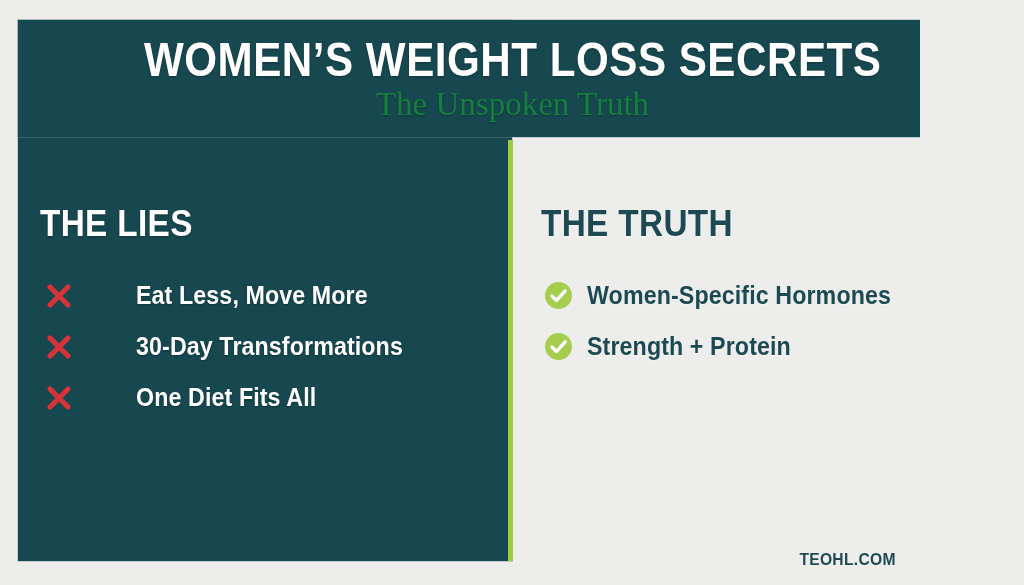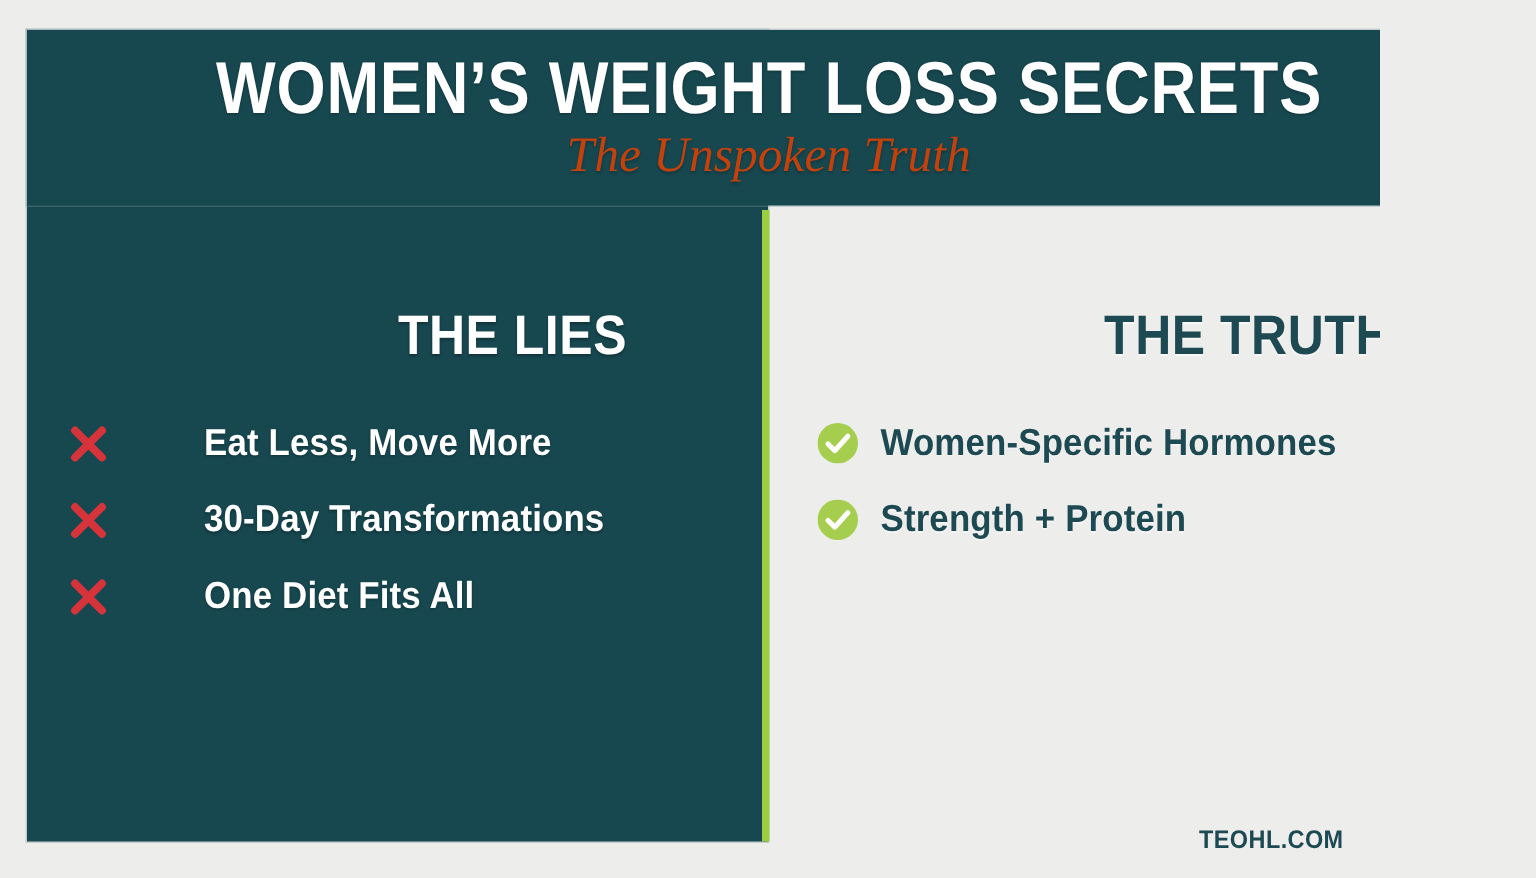--- a/index.html
+++ b/index.html
@@ -10,21 +10,20 @@
   }
   body {
     font-family: "Liberation Sans", sans-serif;
   }
   #infographic {
     position: relative;
     width: 920px;
     height: 585px;
     background: #ededec;
     overflow: hidden;
-    text-align: right;
   }
 
   
   .dark-panel {
     position: absolute;
     left: 18px;
     top: 20px;
     width: 494px;
     height: 541px;
     background: #17474f;
@@ -59,23 +58,22 @@
     font-size: 49px;
     line-height: 1.02;
     letter-spacing: 0.6px;
     transform: scaleX(0.86);
     transform-origin: center center;
     white-space: nowrap;
     text-shadow: 0 1px 2px rgba(0,0,0,0.28);
     margin: 0 0 2px 0;
   }
   .sub-title {
-    color: #c2410c;
+    color: #15803d;
     font-family: "Liberation Serif", "DejaVu Serif", serif;
-    font-style: italic;
     font-size: 33px;
     line-height: 1.05;
     white-space: nowrap;
     text-shadow: 0 1px 2px rgba(0,0,0,0.25);
     margin: 0;
   }
 
   
   .divider {
     position: absolute;

